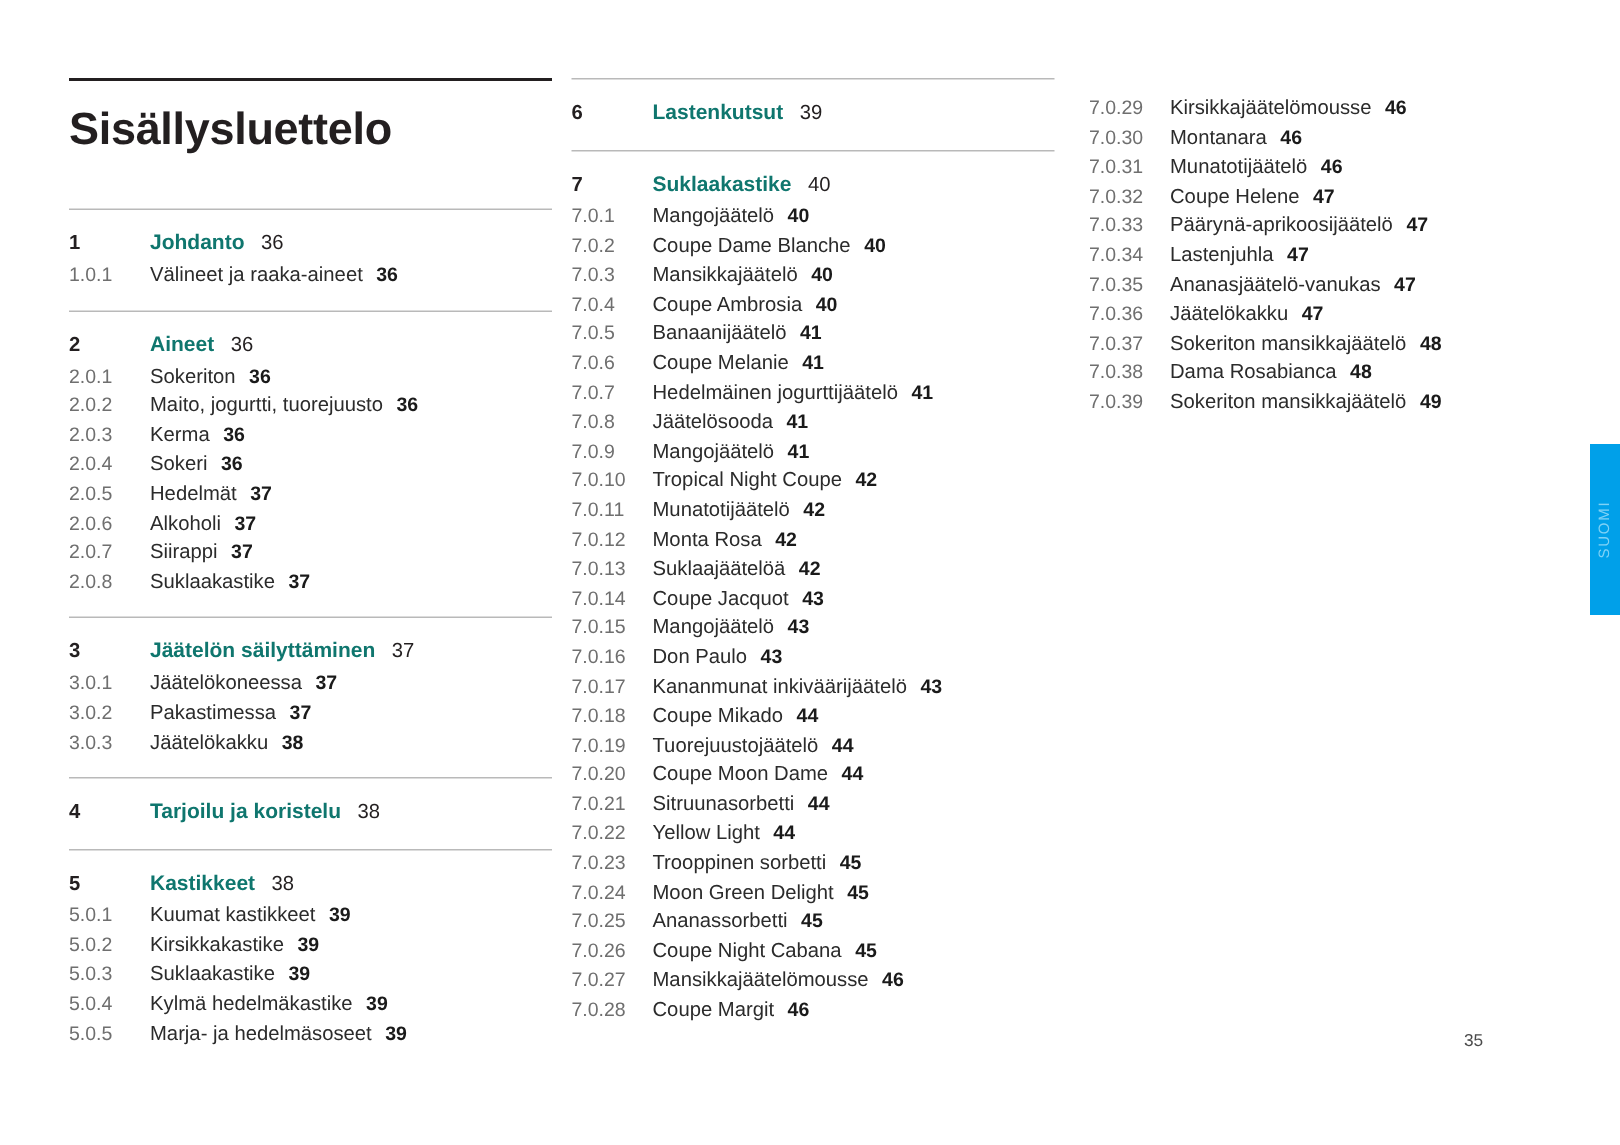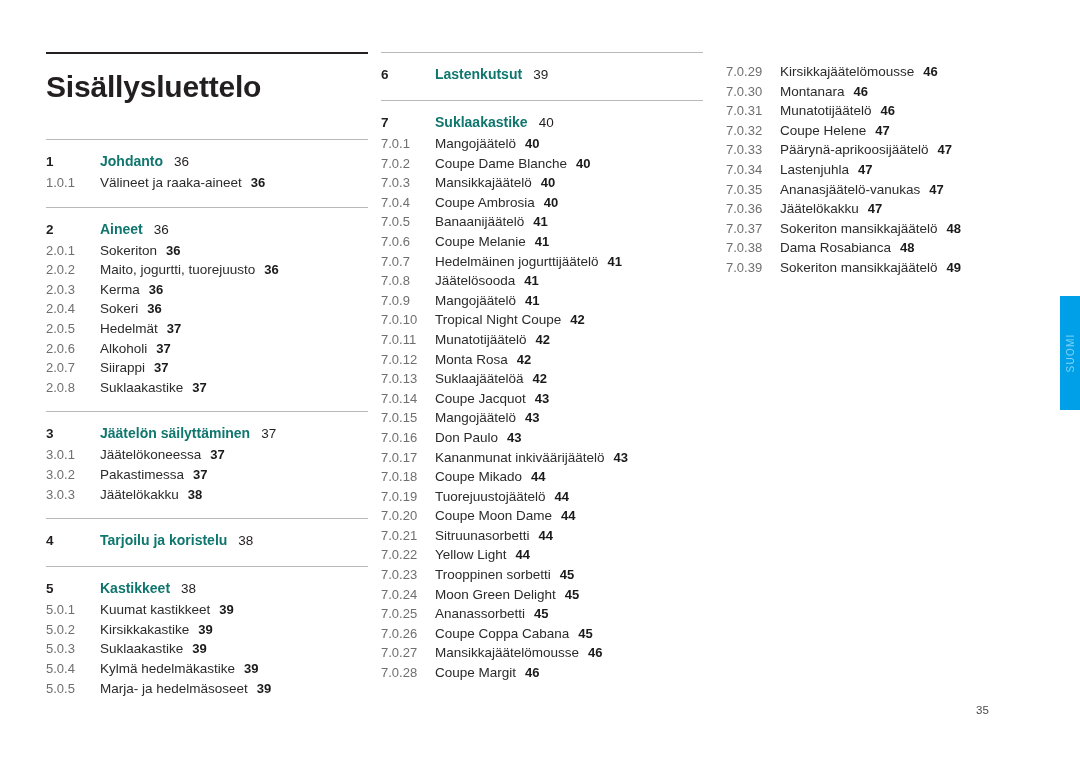--- a/index.html
+++ b/index.html
@@ -118,21 +118,21 @@
     font-size: 10px;
     letter-spacing: 1.2px;
     color: #7fd2f6;
     white-space: nowrap;
   }
 
   
   .folio {
     position: absolute;
     left: 976px;
-    top: 704px;
+    top: 688px;
     font-size: 11.5px;
     color: #4a4a4a;
   }
 </style>
 </head>
 <body>
 
 <div class="page">
 
   <div class="col col-1">
@@ -401,21 +401,21 @@
         <span class="title">Moon Green Delight</span>
         <span class="pg">45</span>
       </div>
       <div class="entry">
         <span class="num">7.0.25</span>
         <span class="title">Ananassorbetti</span>
         <span class="pg">45</span>
       </div>
       <div class="entry">
         <span class="num">7.0.26</span>
-        <span class="title">Coupe Coppa Cabana</span>
+        <span class="title">Coupe Night Cabana</span>
         <span class="pg">45</span>
       </div>
       <div class="entry">
         <span class="num">7.0.27</span>
         <span class="title">Mansikkajäätelömousse</span>
         <span class="pg">46</span>
       </div>
       <div class="entry">
         <span class="num">7.0.28</span>
         <span class="title">Coupe Margit</span>

